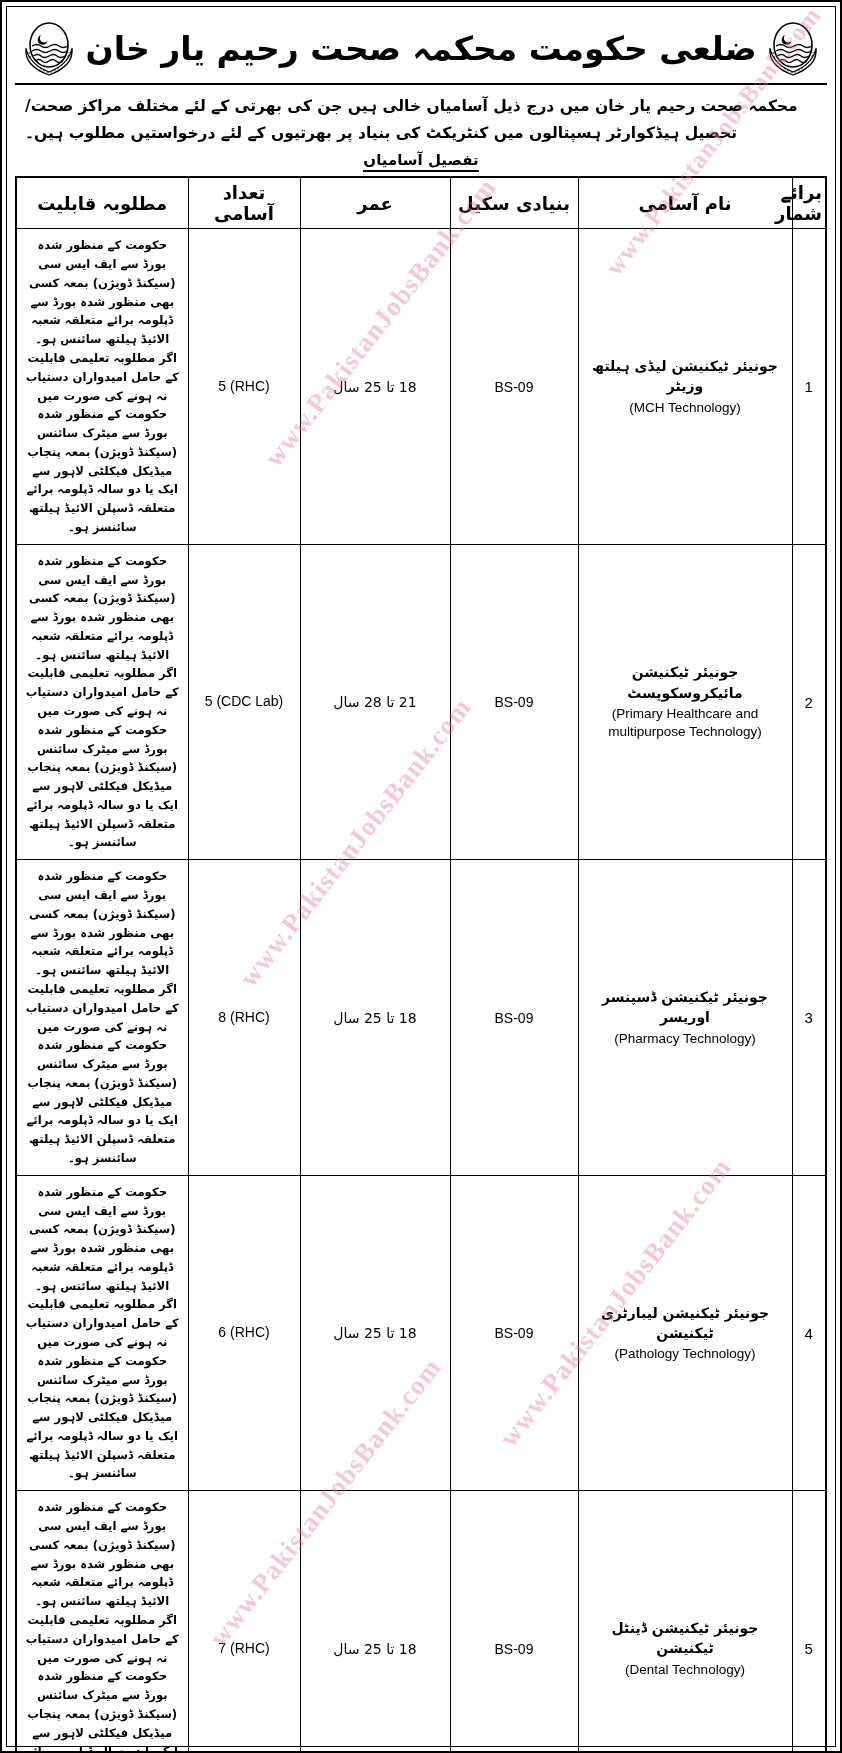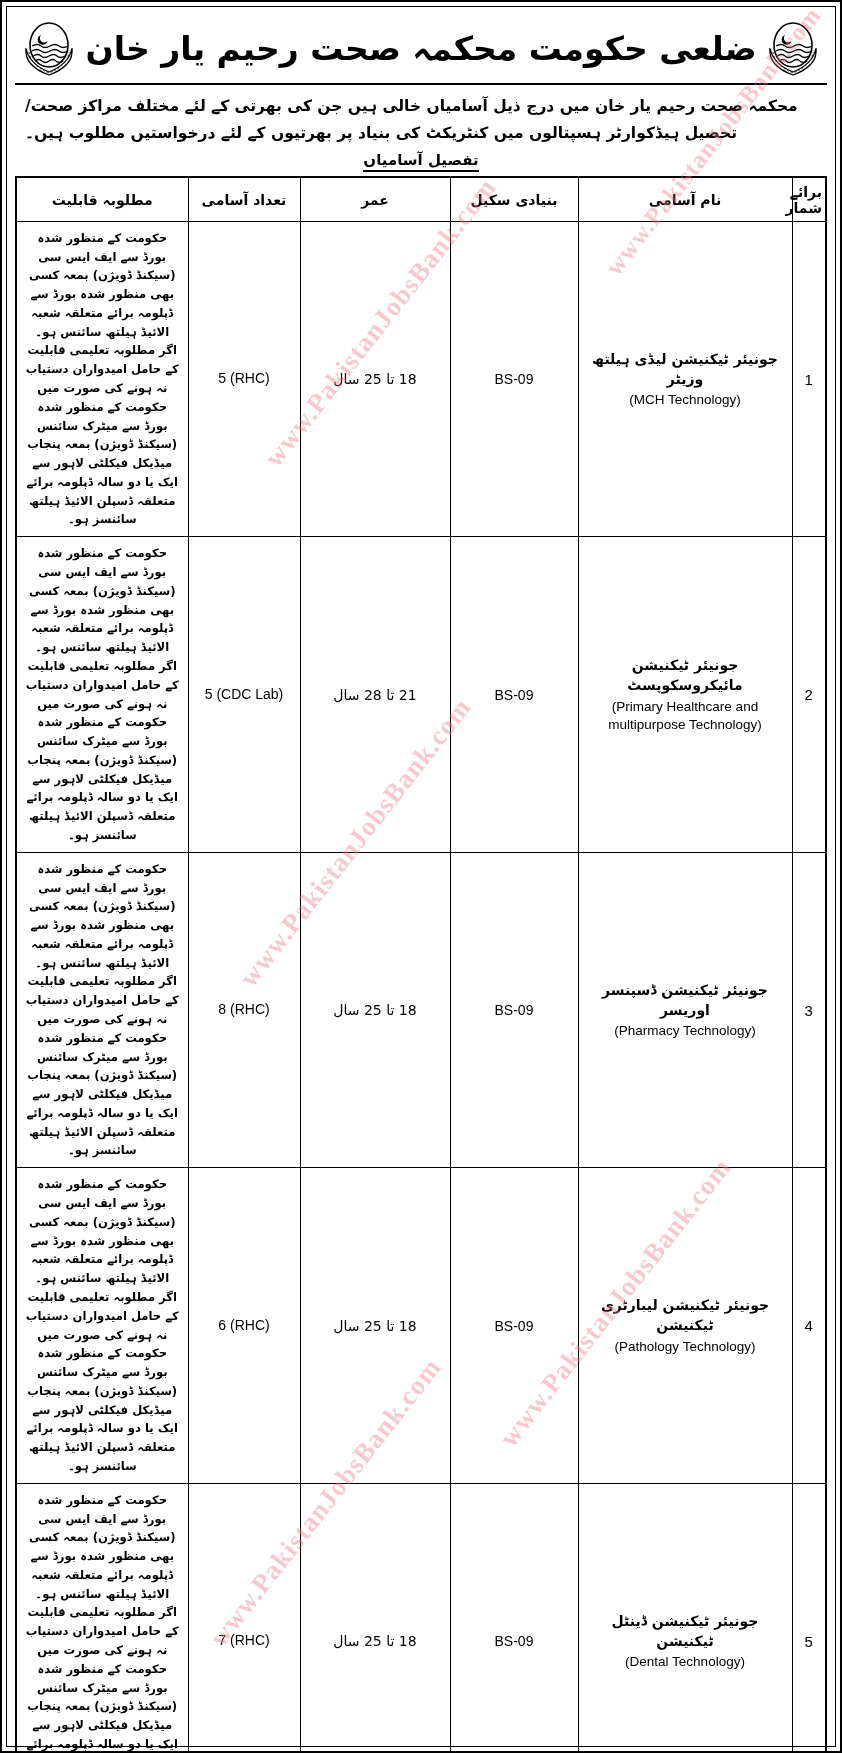--- a/index.html
+++ b/index.html
@@ -89,21 +89,21 @@
     table-layout: fixed;
     border: 2px solid #000;
   }
   table.jobs th, table.jobs td {
     border: 1.5px solid #000;
     vertical-align: middle;
     padding: 3px 4px;
     text-align: center;
   }
   table.jobs thead th {
-    font-size: 14px;
+    font-size: 18px;
     font-weight: bold;
     height: 44px;
     padding: 4px 3px;
   }
   col.c-sr    { width: 34px; }
   col.c-name  { width: 214px; }
   col.c-scale { width: 128px; }
   col.c-age   { width: 150px; }
   col.c-count { width: 112px; }
   col.c-qual  { width: auto; }

